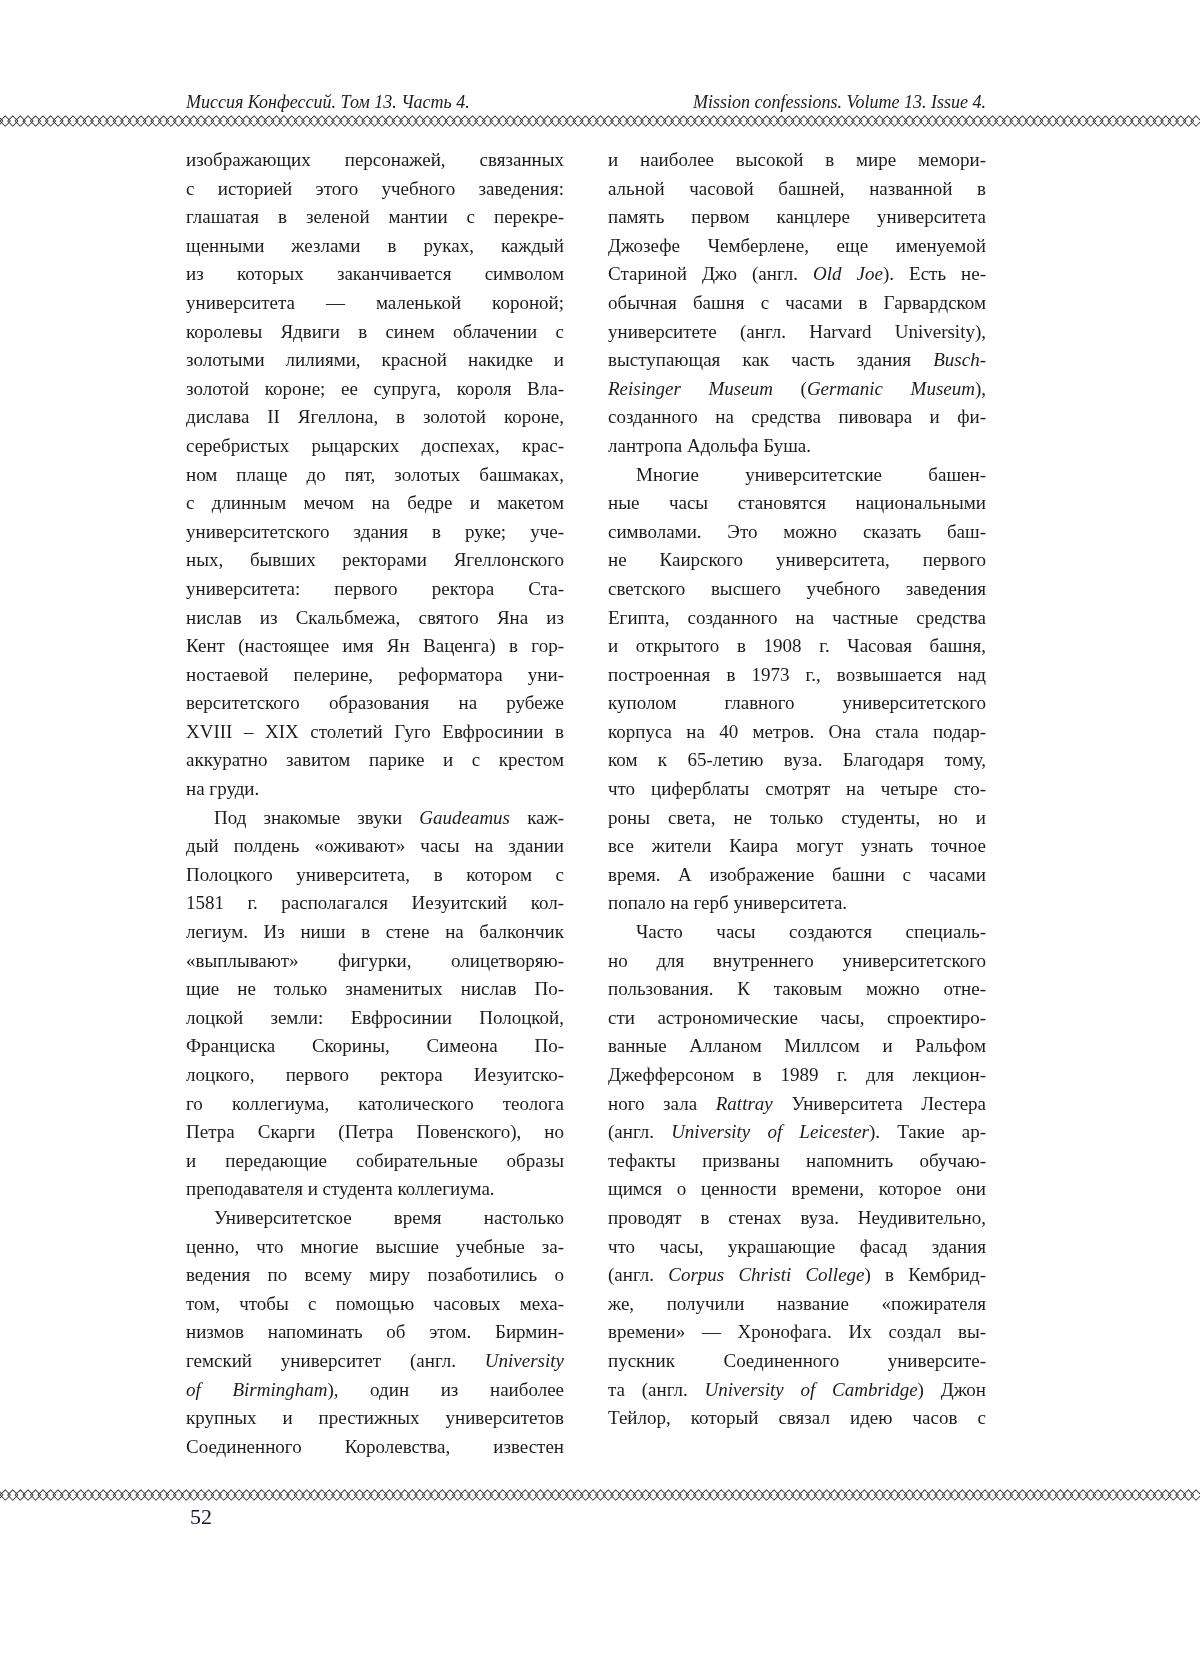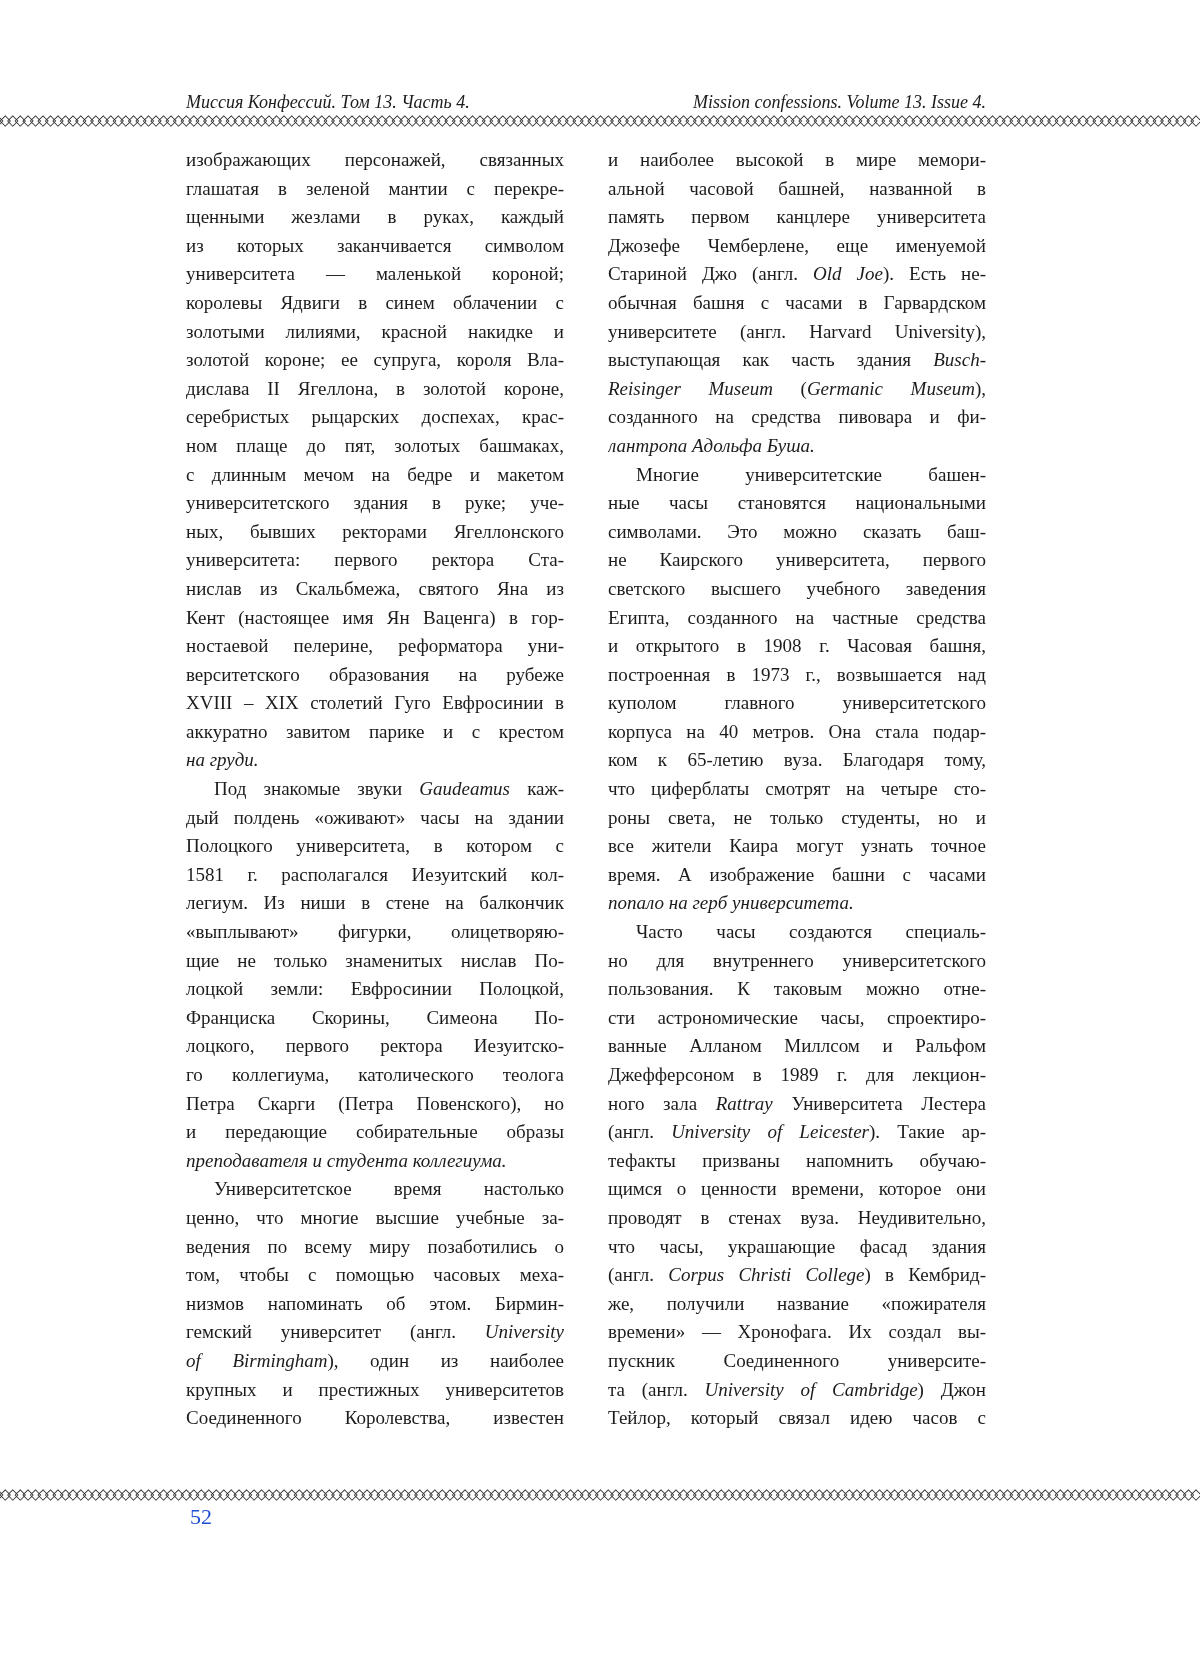--- a/index.html
+++ b/index.html
@@ -62,48 +62,49 @@
     line-height: 28.6px;
     color: #1c1c1c;
   }
   .para { margin: 0; }
   .ln {
     text-align: justify;
     text-align-last: justify;
     overflow: hidden;
     white-space: nowrap;
   }
-  .ln.lastline { text-align-last: left; font-style: italic; }
+  .ln.lastline { text-align-last: left; }
   .ln.indent { text-indent: 28px; }
   .ln em { }
   
   .pageno {
     position: absolute;
     top: 1504px;
     left: 190px;
     font-size: 22px;
-    color: #1d4ed8;
+    color: #0f172a;
   }
 </style>
 </head>
 <body>
 
 <div class="page">
 
   <div class="runhead">
     <span>Миссия Конфессий. Том 13. Часть 4.</span>
     <span>Mission confessions. Volume 13. Issue 4.</span>
   </div>
 
   <div class="divider top">◇◇◇◇◇◇◇◇◇◇◇◇◇◇◇◇◇◇◇◇◇◇◇◇◇◇◇◇◇◇◇◇◇◇◇◇◇◇◇◇◇◇◇◇◇◇◇◇◇◇◇◇◇◇◇◇◇◇◇◇◇◇◇◇◇◇◇◇◇◇◇◇◇◇◇◇◇◇◇◇◇◇◇◇◇◇◇◇◇◇◇◇◇◇◇◇◇◇◇◇◇◇◇◇◇◇◇◇◇◇◇◇◇◇◇◇◇◇◇◇◇◇◇◇◇◇◇◇◇◇◇◇◇◇◇◇◇◇◇◇◇◇◇◇◇◇◇◇◇◇◇◇◇◇◇◇◇◇◇◇</div>
 
   <div class="columns">
     <div class="col" id="col-0">
         <div class="para">
           <div class="ln"><span>изображающих персонажей, связанных</span></div>
+          <div class="ln"><span>с историей этого учебного заведения:</span></div>
           <div class="ln"><span>глашатая в зеленой мантии с перекре-</span></div>
           <div class="ln"><span>щенными жезлами в руках, каждый</span></div>
           <div class="ln"><span>из которых заканчивается символом</span></div>
           <div class="ln"><span>университета — маленькой короной;</span></div>
           <div class="ln"><span>королевы Ядвиги в синем облачении с</span></div>
           <div class="ln"><span>золотыми лилиями, красной накидке и</span></div>
           <div class="ln"><span>золотой короне; ее супруга, короля Вла-</span></div>
           <div class="ln"><span>дислава II Ягеллона, в золотой короне,</span></div>
           <div class="ln"><span>серебристых рыцарских доспехах, крас-</span></div>
           <div class="ln"><span>ном плаще до пят, золотых башмаках,</span></div>

